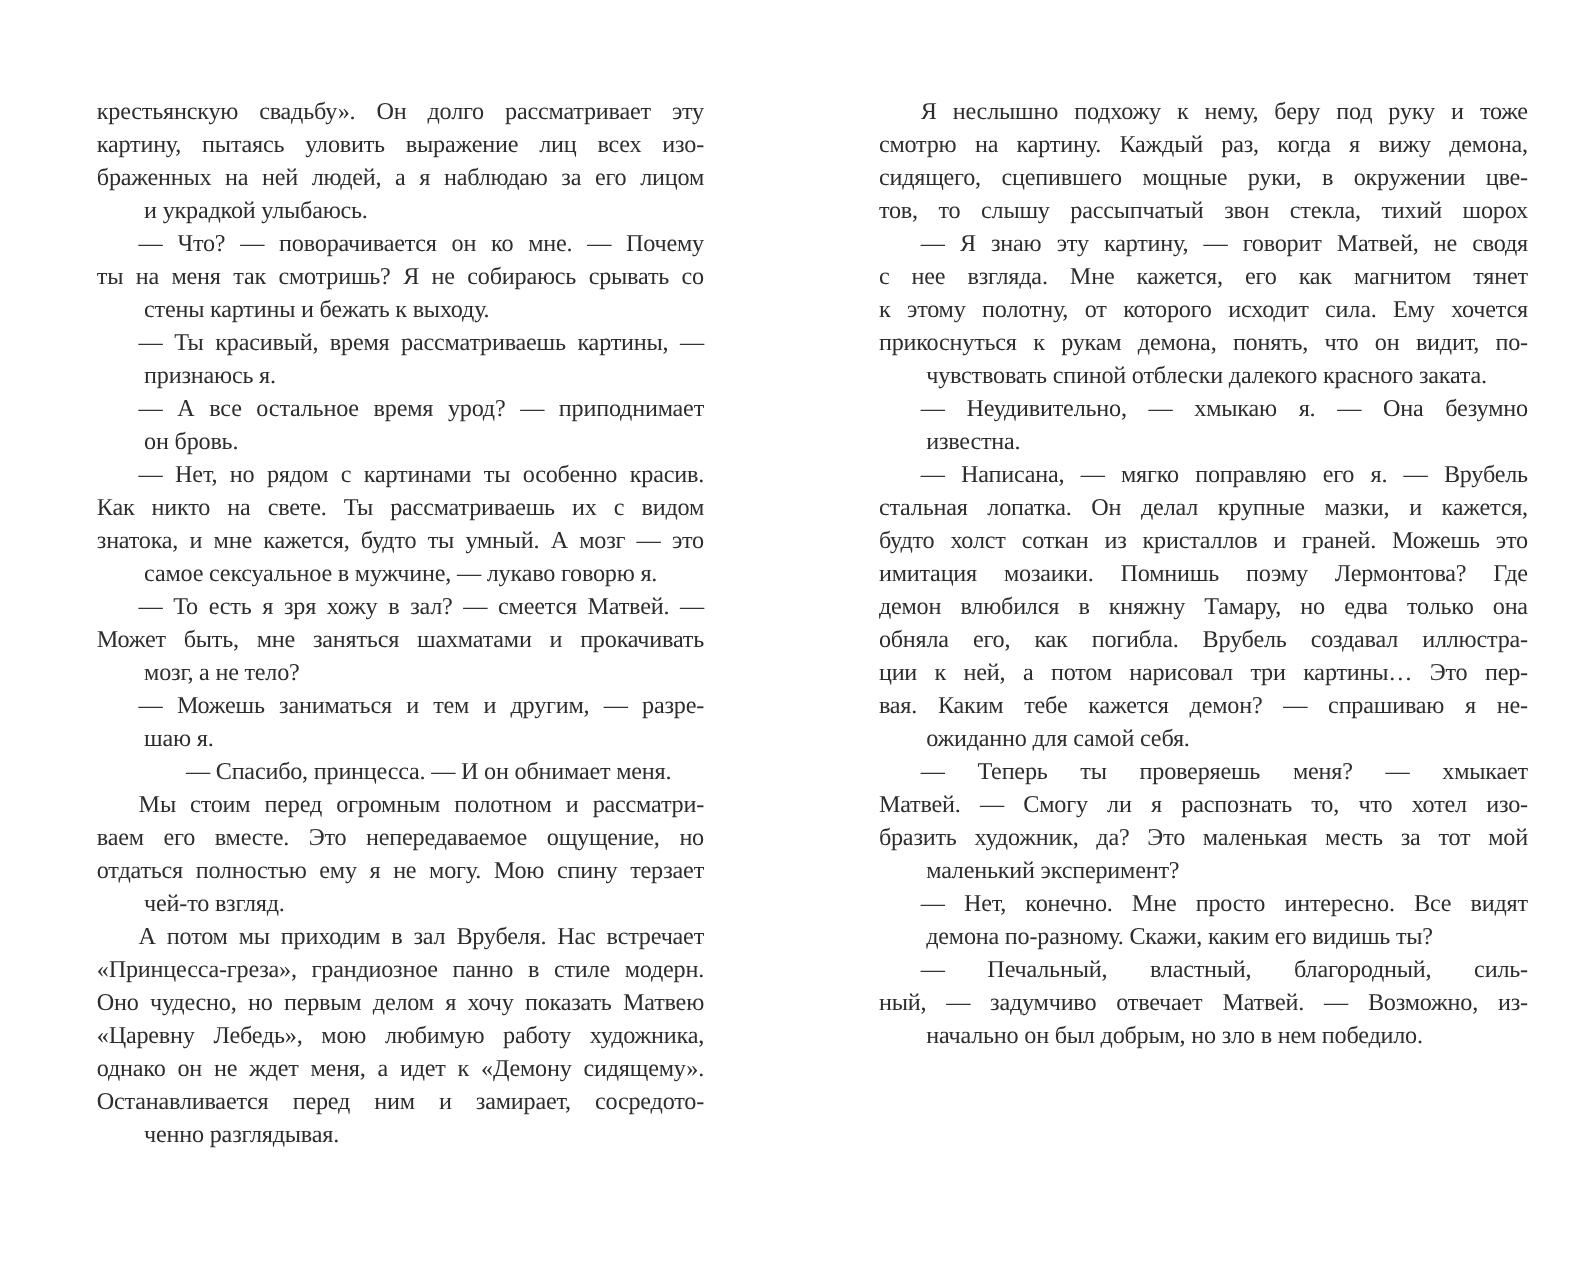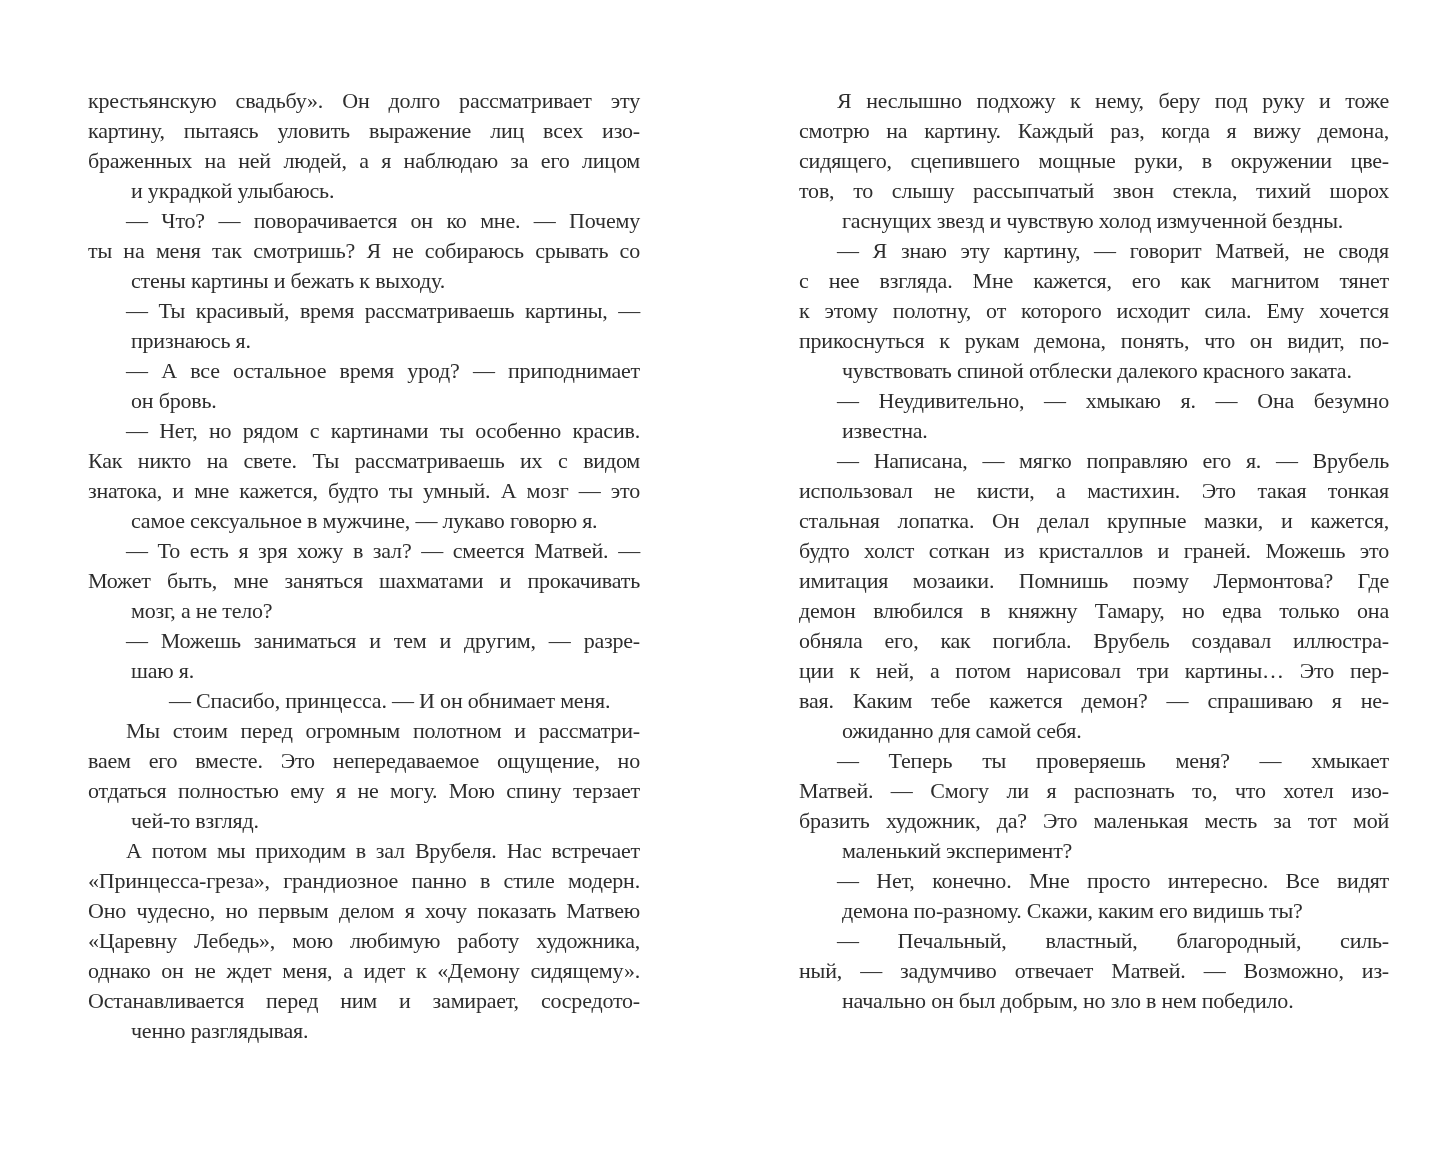--- a/index.html
+++ b/index.html
@@ -60,30 +60,28 @@
       <div class="line">«Царевну Лебедь», мою любимую работу художника,</div>
       <div class="line">однако он не ждет меня, а идет к «Демону сидящему».</div>
       <div class="line">Останавливается перед ним и замирает, сосредото-</div>
       <div class="line last">ченно разглядывая.</div>
     </div>
   <div class="column" id="col-right">
       <div class="line indent">Я неслышно подхожу к нему, беру под руку и тоже</div>
       <div class="line">смотрю на картину. Каждый раз, когда я вижу демона,</div>
       <div class="line">сидящего, сцепившего мощные руки, в окружении цве-</div>
       <div class="line">тов, то слышу рассыпчатый звон стекла, тихий шорох</div>
-      <div class="line last">гаснущих звезд и чувствую холод измученной бездны.</div>
       <div class="line indent">— Я знаю эту картину, — говорит Матвей, не сводя</div>
       <div class="line">с нее взгляда. Мне кажется, его как магнитом тянет</div>
       <div class="line">к этому полотну, от которого исходит сила. Ему хочется</div>
       <div class="line">прикоснуться к рукам демона, понять, что он видит, по-</div>
       <div class="line last">чувствовать спиной отблески далекого красного заката.</div>
       <div class="line indent">— Неудивительно, — хмыкаю я. — Она безумно</div>
       <div class="line last">известна.</div>
       <div class="line indent">— Написана, — мягко поправляю его я. — Врубель</div>
-      <div class="line">использовал не кисти, а мастихин. Это такая тонкая</div>
       <div class="line">стальная лопатка. Он делал крупные мазки, и кажется,</div>
       <div class="line">будто холст соткан из кристаллов и граней. Можешь это</div>
       <div class="line">имитация мозаики. Помнишь поэму Лермонтова? Где</div>
       <div class="line">демон влюбился в княжну Тамару, но едва только она</div>
       <div class="line">обняла его, как погибла. Врубель создавал иллюстра-</div>
       <div class="line">ции к ней, а потом нарисовал три картины… Это пер-</div>
       <div class="line">вая. Каким тебе кажется демон? — спрашиваю я не-</div>
       <div class="line last">ожиданно для самой себя.</div>
       <div class="line indent">— Теперь ты проверяешь меня? — хмыкает</div>
       <div class="line">Матвей. — Смогу ли я распознать то, что хотел изо-</div>

